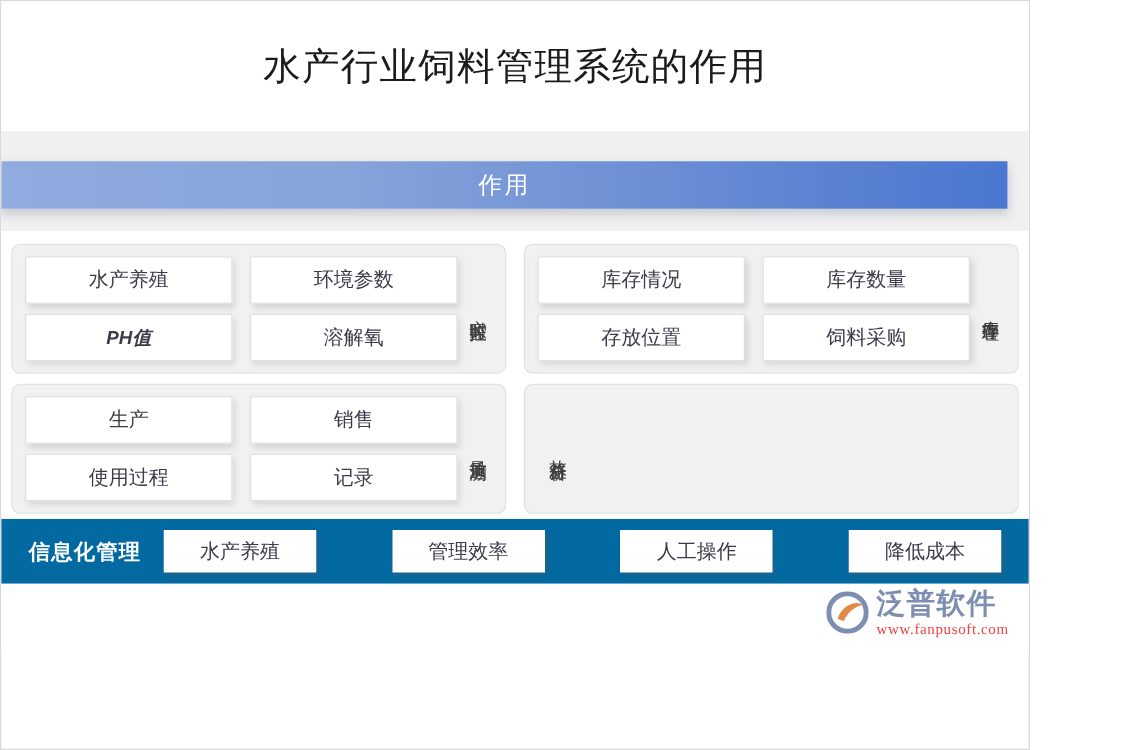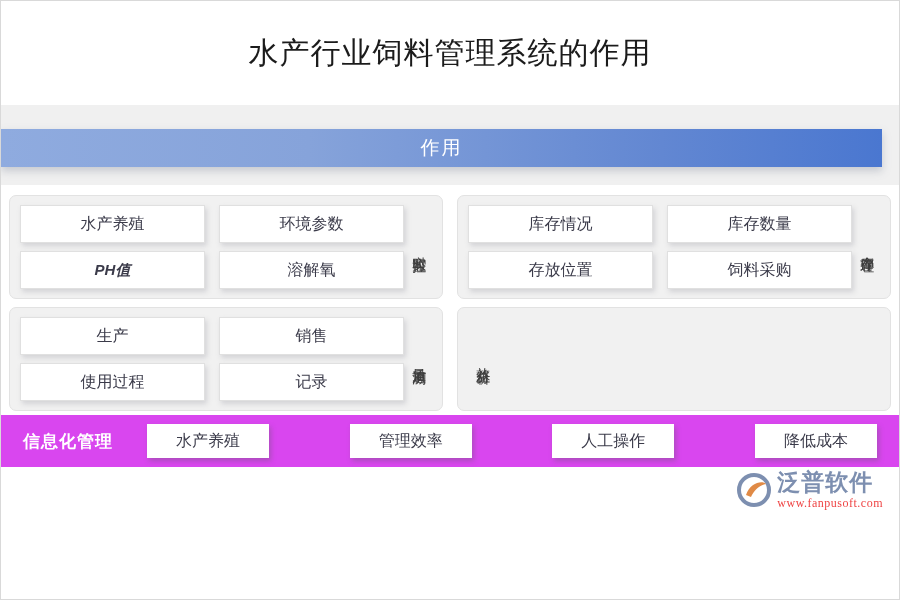--- a/index.html
+++ b/index.html
@@ -8,21 +8,21 @@
     background: #ffffff;
   }
   body {
     width: 900px;
     height: 600px;
     overflow: hidden;
     font-family: "Liberation Serif", "DejaVu Serif", serif;
   }
   .page {
     position: relative;
-    width: 900px;
+    width: 824px;
     height: 600px;
     box-sizing: border-box;
     border: 1px solid #d9d9d9;
     background: #ffffff;
     overflow: hidden;
   }
 
   
   .title-wrap {
     height: 104px;
@@ -116,26 +116,26 @@
     text-orientation: upright;
     font-size: 14px;
     line-height: 1.12;
     color: #3c3c3c;
     letter-spacing: 1px;
     font-family: "Liberation Serif", "DejaVu Serif", serif;
   }
 
   
   .strip {
-    background: #d946ef;
+    background: #0369a1;
     height: 52px;
     display: flex;
     align-items: center;
     padding: 0 22px;
-    gap: 16px;
+    gap: 0;
     box-sizing: border-box;
     justify-content: center;
   }
   .strip-title {
     color: #ffffff;
     font-size: 17px;
     font-weight: bold;
     letter-spacing: 1px;
     margin-right: 18px;
     white-space: nowrap;

